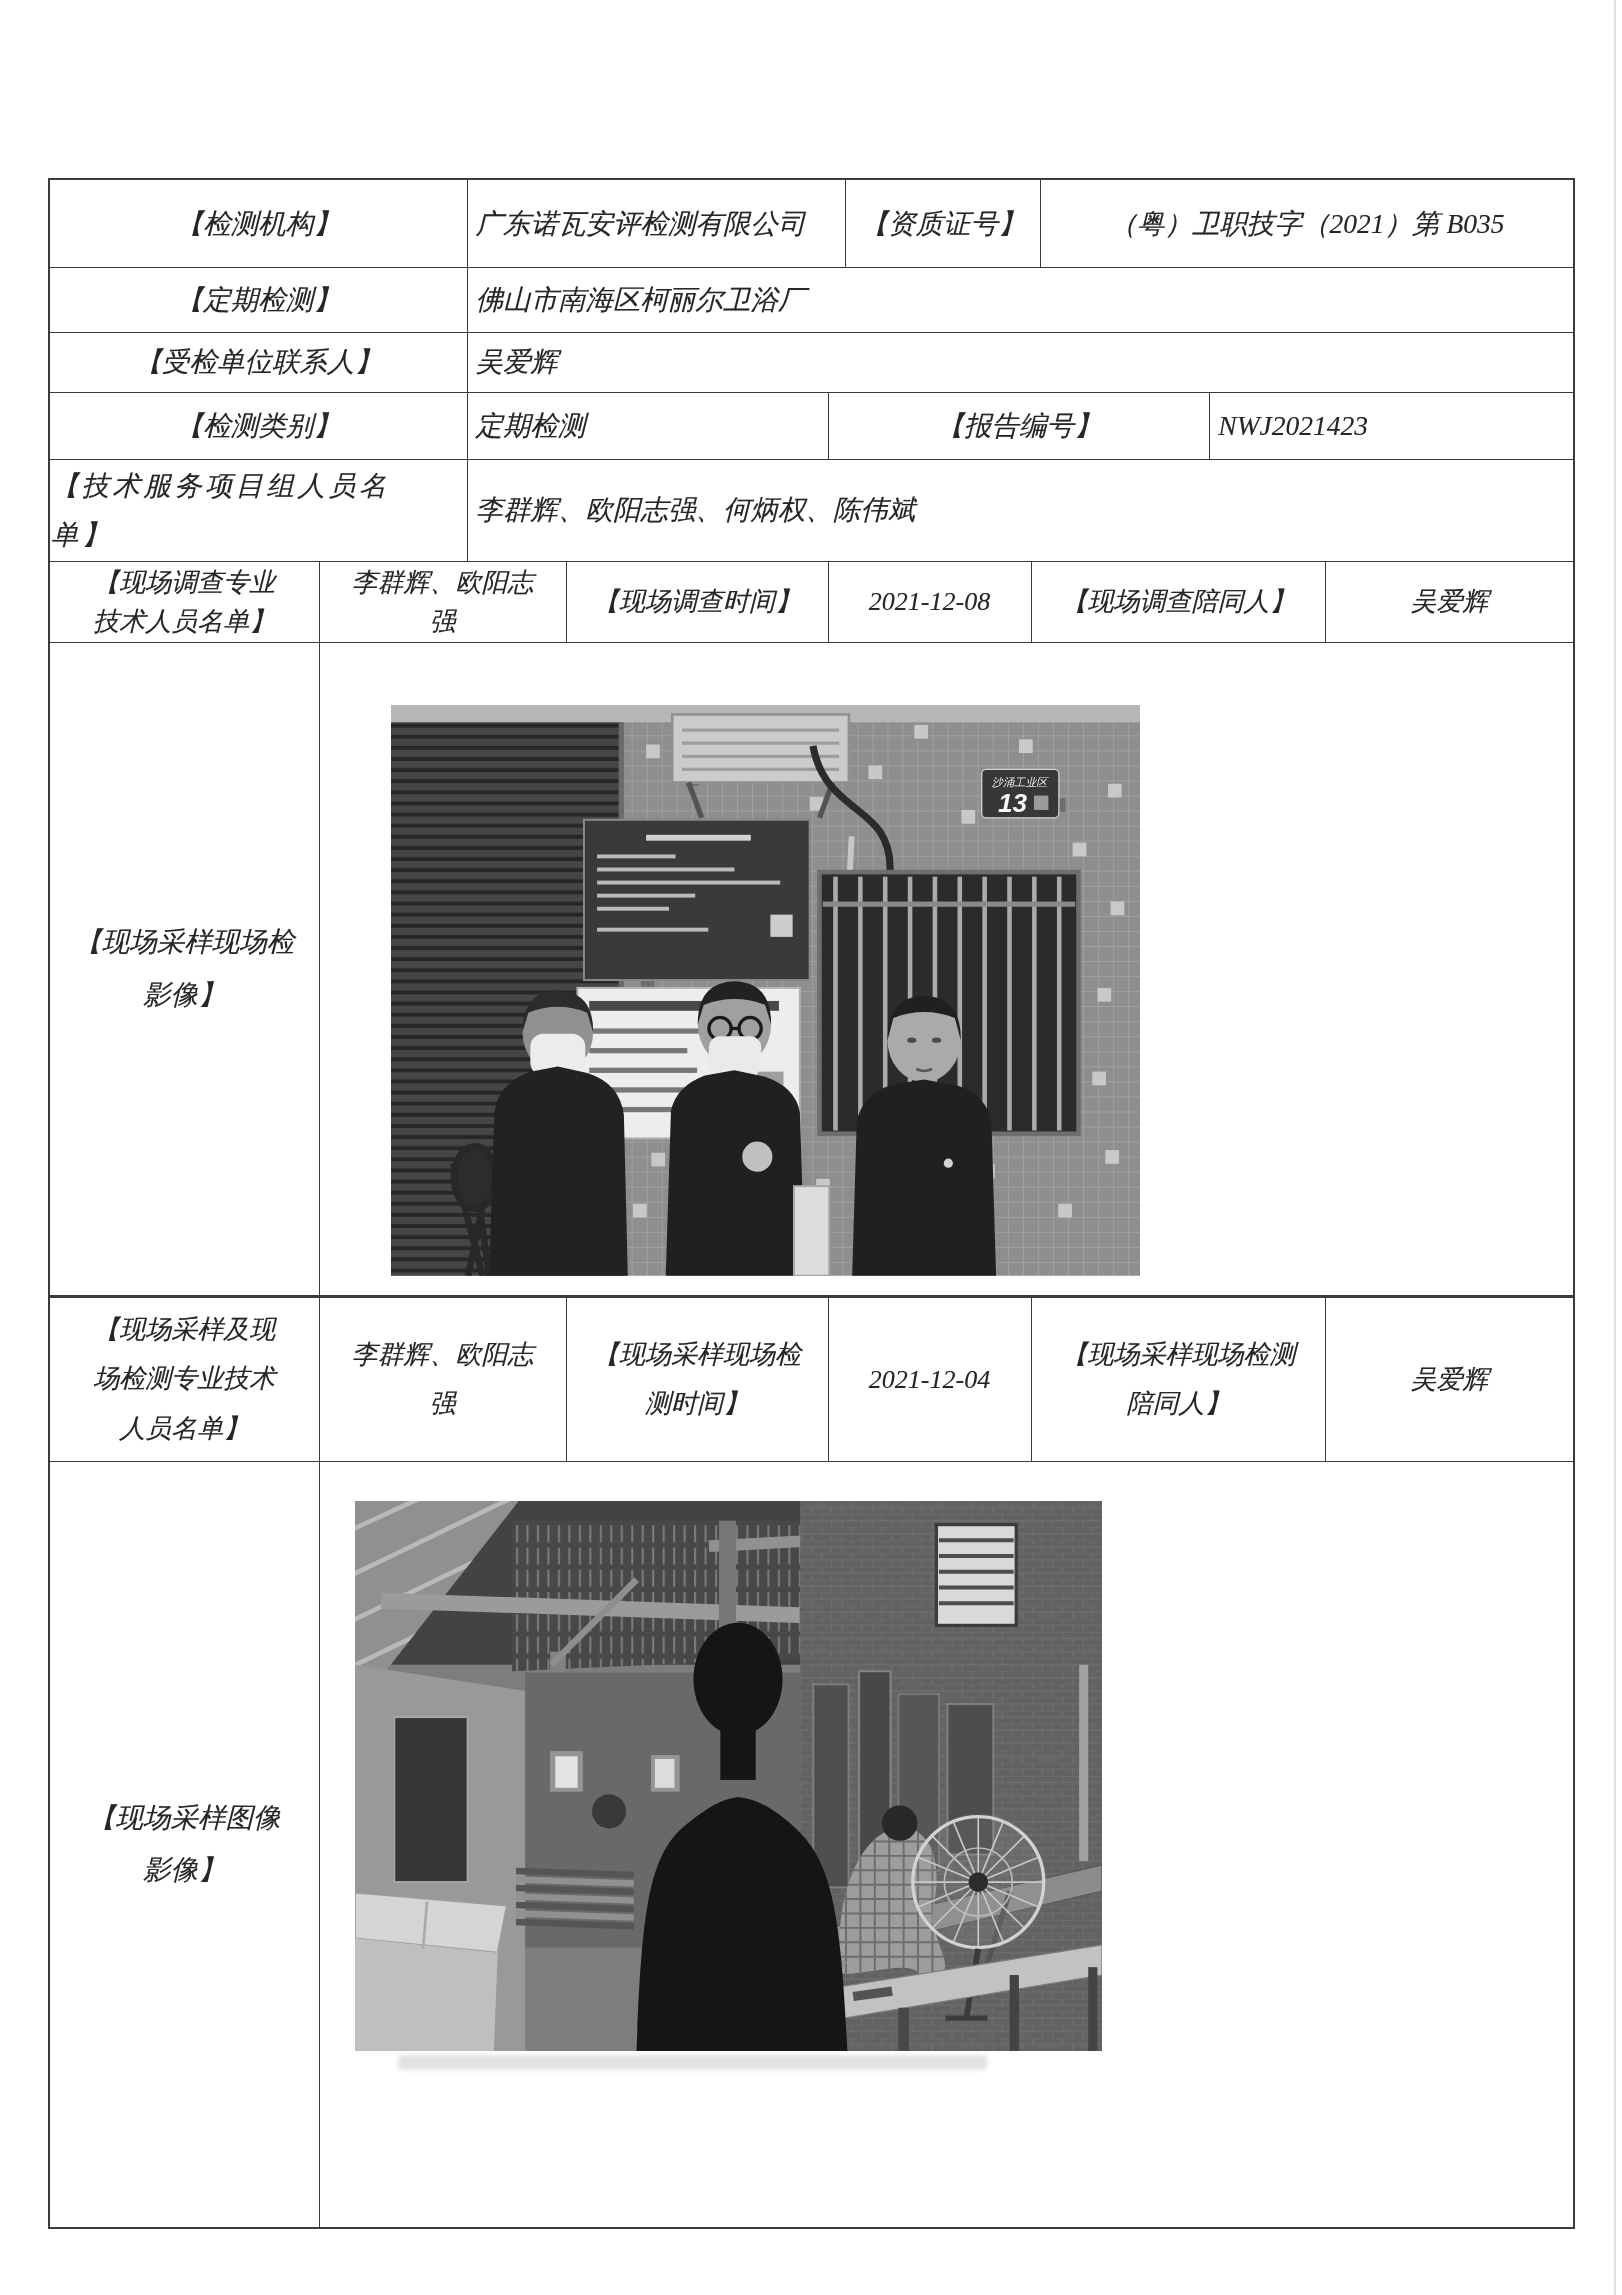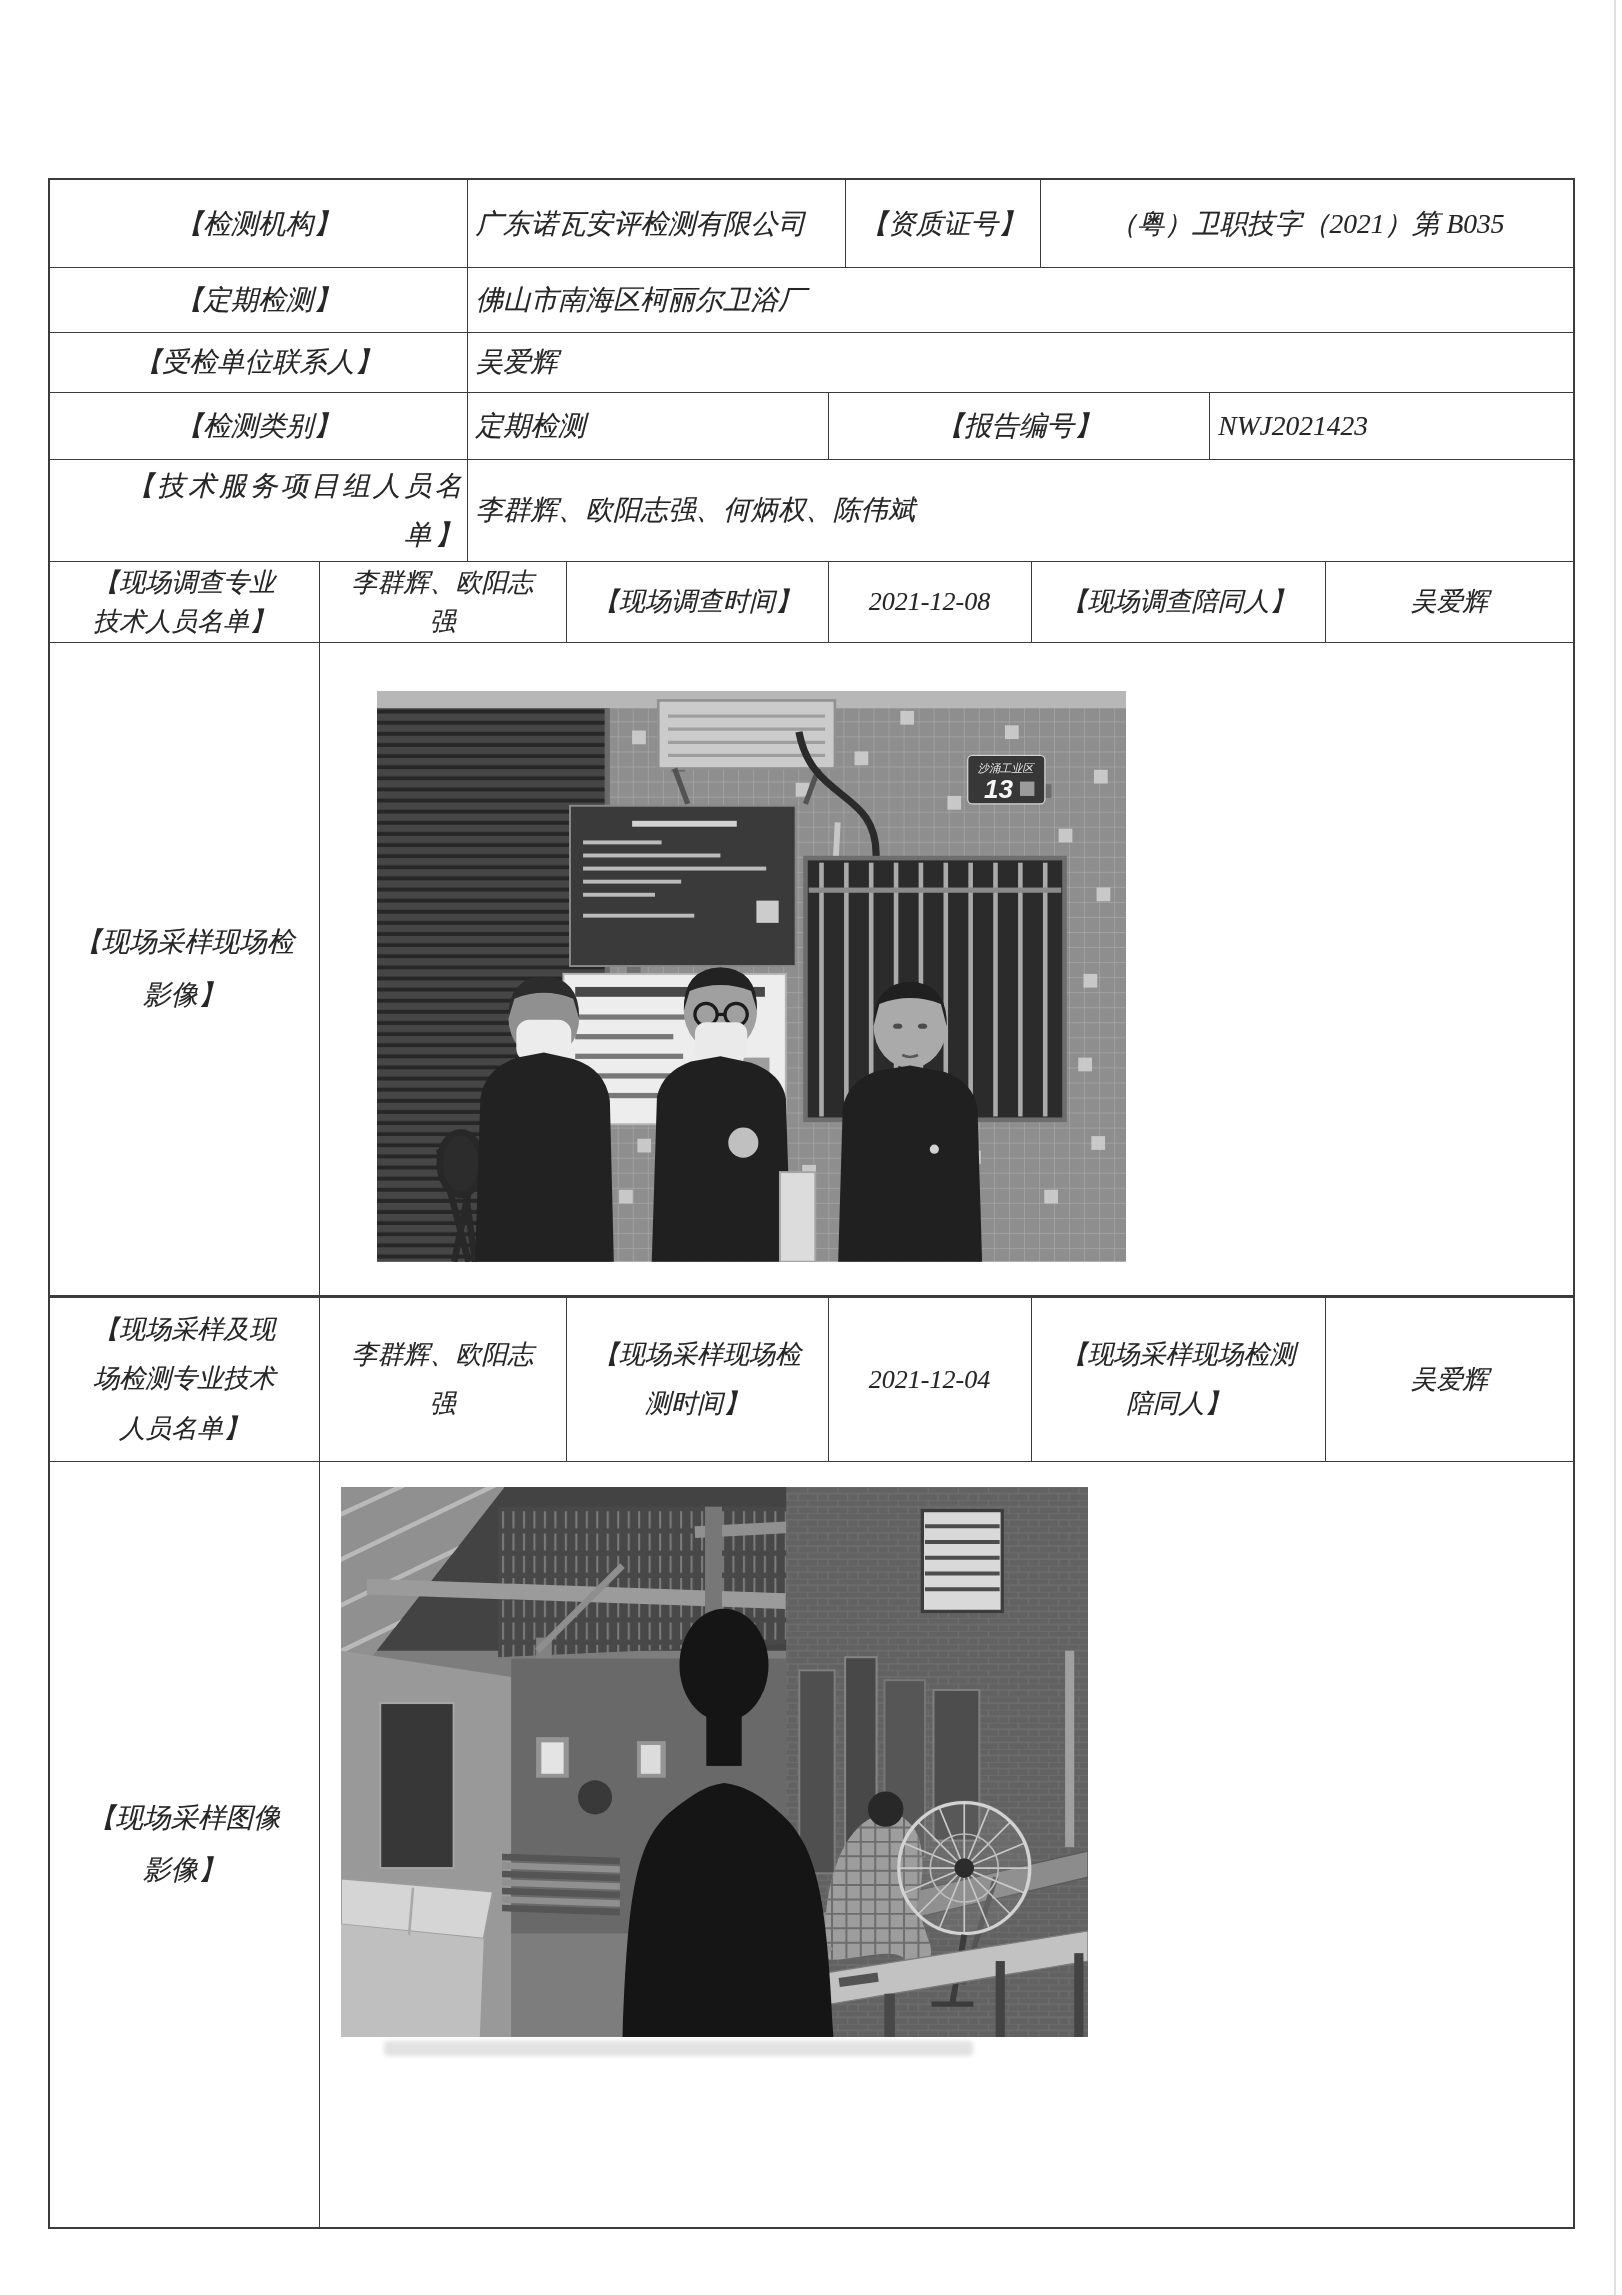--- a/index.html
+++ b/index.html
@@ -9,24 +9,24 @@
   table.report{position:absolute;left:48px;top:178px;width:1525px;
        border-collapse:collapse;table-layout:fixed;
        border:2.6px solid #3b3b3b;font-style:italic;}
   td{border:1.3px solid #3b3b3b;vertical-align:middle;font-size:27.5px;
      line-height:1.8;color:#262626;text-shadow:0 0 0.7px rgba(40,40,40,.35);
      overflow:hidden;}
   .c{text-align:center;}
   .l{text-align:left;padding-left:8px;}
   .pre{white-space:pre-line;}
   .small{font-size:26px;line-height:1.5;}
-  .wide{letter-spacing:3.3px;line-height:1.8;padding-left:19px;text-align:right;}
+  .wide{letter-spacing:3.3px;line-height:1.8;padding-left:1px;}
   .spaced{line-height:1.9;}
   tr.thick td{border-top-width:3.3px;}
-  .photo-cell{padding:2px;vertical-align:top;}
+  .photo-cell{padding:16px;vertical-align:top;}
   .photo-wrap{position:relative;width:100%;height:100%;}
   .photo{position:absolute;filter:grayscale(1) contrast(1.04);}
   #photo1{left:55px;top:46px;}
   #photo2{left:19px;top:23px;}
   .smear{position:absolute;left:62px;top:577px;width:589px;height:15.7px;
          background:#e2e2e2;filter:blur(2px);border-radius:3.9px;}
 </style>
 </head>
 <body>
 

